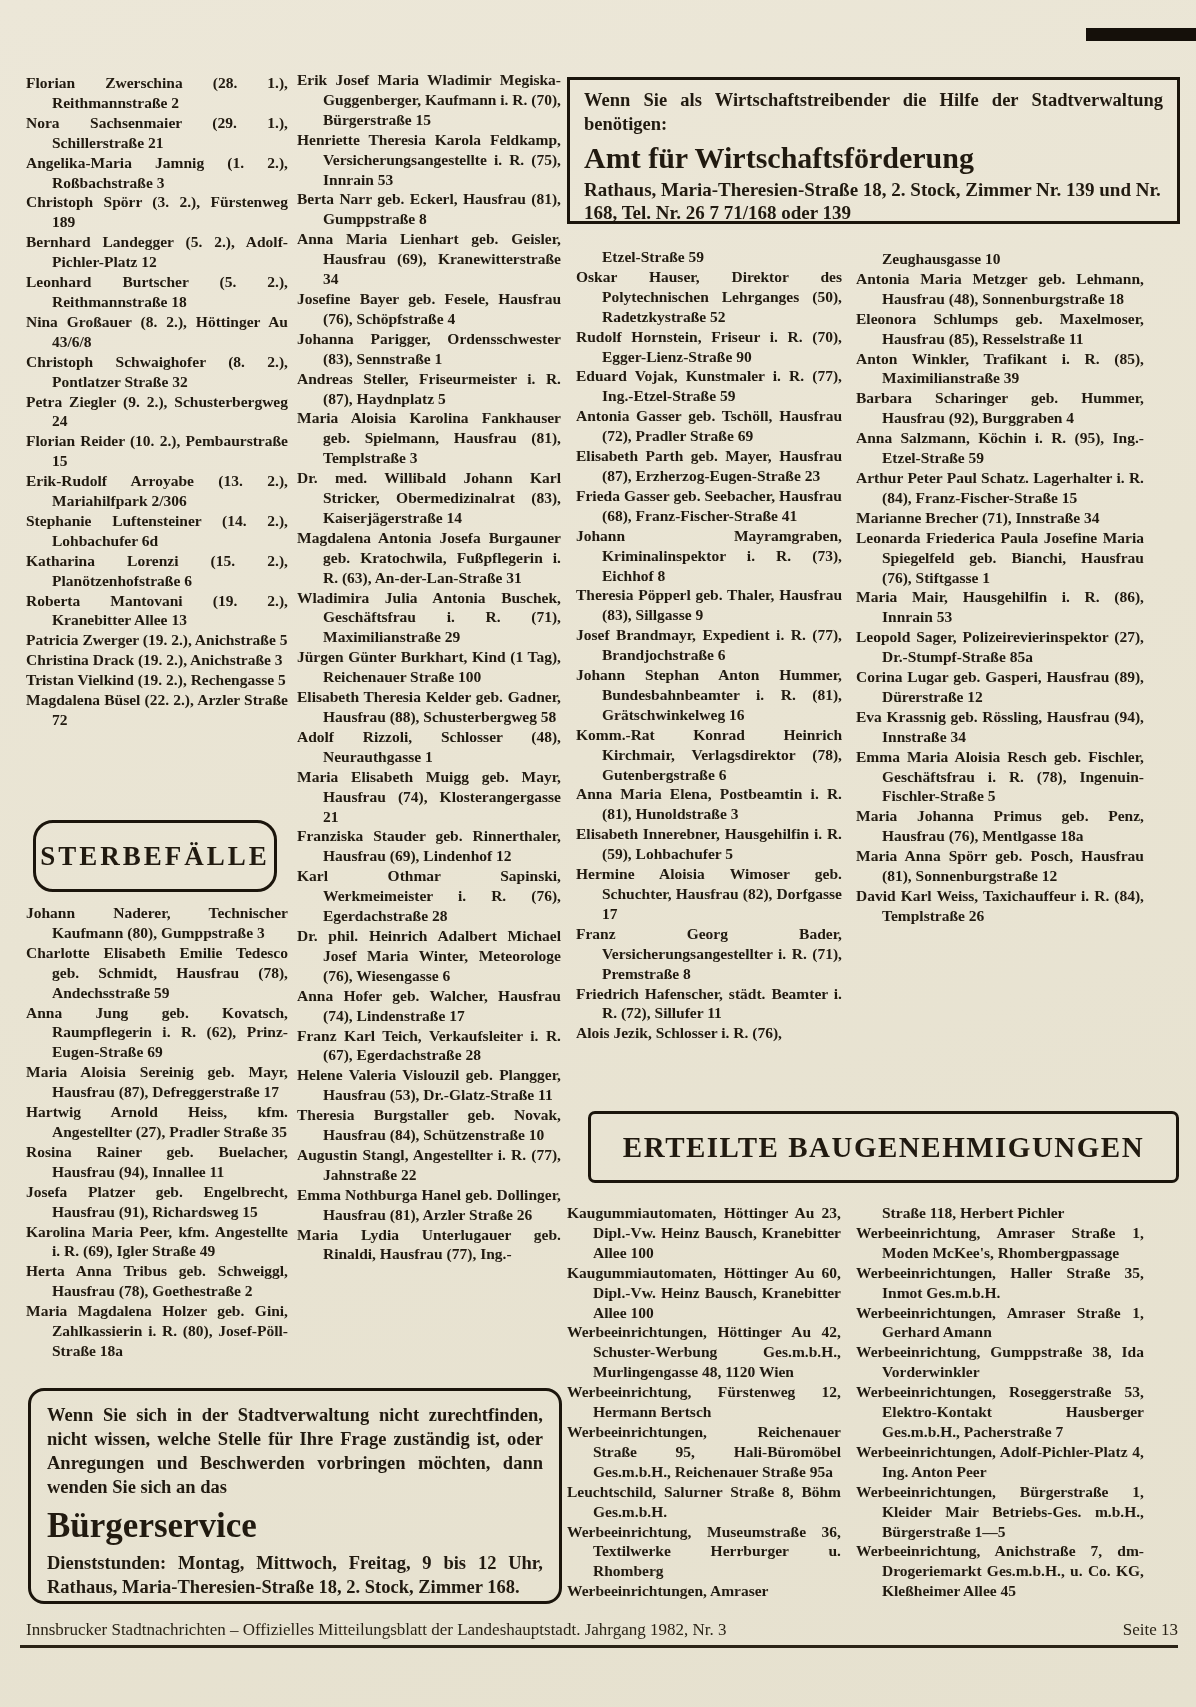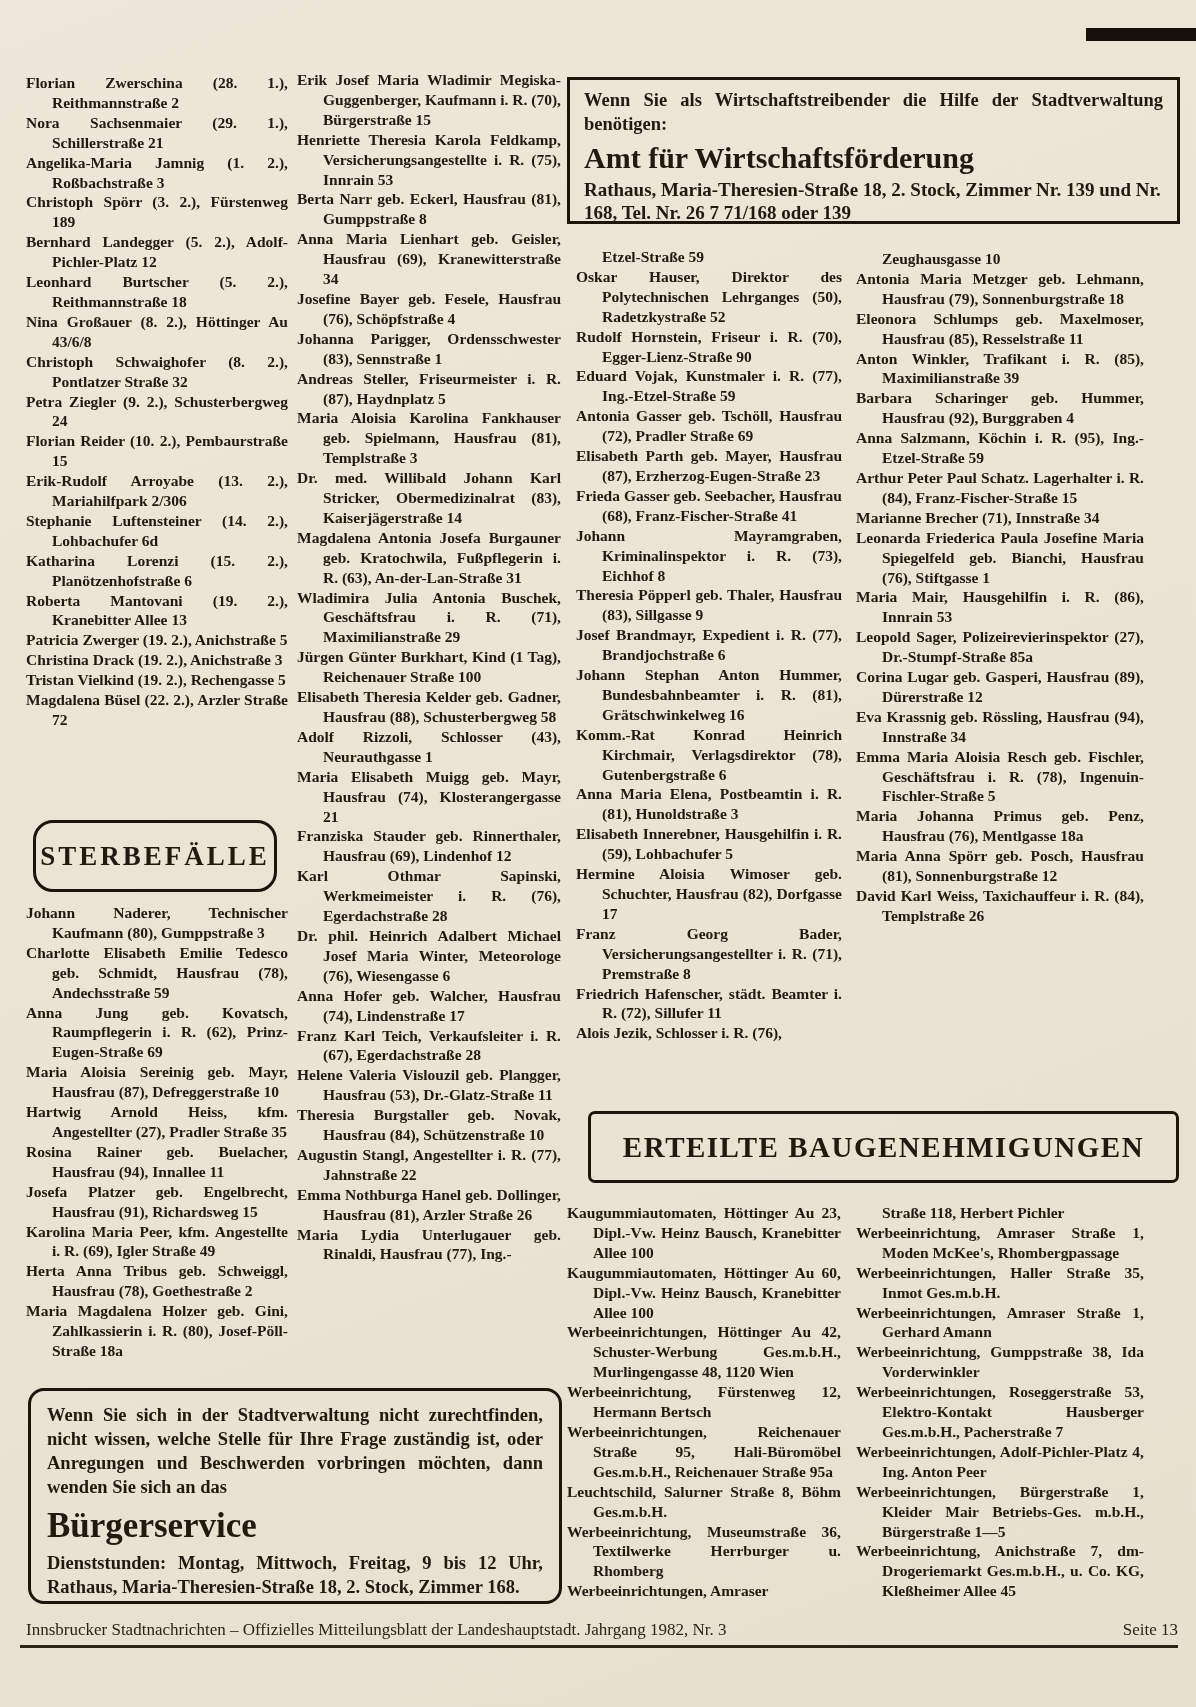--- a/index.html
+++ b/index.html
@@ -72,21 +72,21 @@
     </div>
 
   <div class="box round-head" id="sterbe-box">
     <span>STERBEFÄLLE</span>
   </div>
 
   <div class="col" id="deaths-col1">
       <div class="entry">Johann Naderer, Technischer Kaufmann (80), Gumppstraße 3</div>
       <div class="entry">Charlotte Elisabeth Emilie Tedesco geb. Schmidt, Hausfrau (78), Andechsstraße 59</div>
       <div class="entry">Anna Jung geb. Kovatsch, Raumpflegerin i. R. (62), Prinz-Eugen-Straße 69</div>
-      <div class="entry">Maria Aloisia Sereinig geb. Mayr, Hausfrau (87), Defreggerstraße 10</div>
+      <div class="entry">Maria Aloisia Sereinig geb. Mayr, Hausfrau (87), Defreggerstraße 17</div>
       <div class="entry">Hartwig Arnold Heiss, kfm. Angestellter (27), Pradler Straße 35</div>
       <div class="entry">Rosina Rainer geb. Buelacher, Hausfrau (94), Innallee 11</div>
       <div class="entry">Josefa Platzer geb. Engelbrecht, Hausfrau (91), Richardsweg 15</div>
       <div class="entry">Karolina Maria Peer, kfm. Angestellte i. R. (69), Igler Straße 49</div>
       <div class="entry">Herta Anna Tribus geb. Schweiggl, Hausfrau (78), Goethestraße 2</div>
       <div class="entry">Maria Magdalena Holzer geb. Gini, Zahlkassierin i. R. (80), Josef-Pöll-Straße 18a</div>
     </div>
   <div class="col" id="deaths-col2">
       <div class="entry">Erik Josef Maria Wladimir Megiska-Guggenberger, Kaufmann i. R. (70), Bürgerstraße 15</div>
       <div class="entry">Henriette Theresia Karola Feldkamp, Versicherungsangestellte i. R. (75), Innrain 53</div>
@@ -94,21 +94,21 @@
       <div class="entry">Anna Maria Lienhart geb. Geisler, Hausfrau (69), Kranewitterstraße 34</div>
       <div class="entry">Josefine Bayer geb. Fesele, Hausfrau (76), Schöpfstraße 4</div>
       <div class="entry">Johanna Parigger, Ordensschwester (83), Sennstraße 1</div>
       <div class="entry">Andreas Steller, Friseurmeister i. R. (87), Haydnplatz 5</div>
       <div class="entry">Maria Aloisia Karolina Fankhauser geb. Spielmann, Hausfrau (81), Templstraße 3</div>
       <div class="entry">Dr. med. Willibald Johann Karl Stricker, Obermedizinalrat (83), Kaiserjägerstraße 14</div>
       <div class="entry">Magdalena Antonia Josefa Burgauner geb. Kratochwila, Fußpflegerin i. R. (63), An-der-Lan-Straße 31</div>
       <div class="entry">Wladimira Julia Antonia Buschek, Geschäftsfrau i. R. (71), Maximilianstraße 29</div>
       <div class="entry">Jürgen Günter Burkhart, Kind (1 Tag), Reichenauer Straße 100</div>
       <div class="entry">Elisabeth Theresia Kelder geb. Gadner, Hausfrau (88), Schusterbergweg 58</div>
-      <div class="entry">Adolf Rizzoli, Schlosser (43), Neurauthgasse 1</div>
+      <div class="entry">Adolf Rizzoli, Schlosser (48), Neurauthgasse 1</div>
       <div class="entry">Maria Elisabeth Muigg geb. Mayr, Hausfrau (74), Klosterangergasse 21</div>
       <div class="entry">Franziska Stauder geb. Rinnerthaler, Hausfrau (69), Lindenhof 12</div>
       <div class="entry">Karl Othmar Sapinski, Werkmeimeister i. R. (76), Egerdachstraße 28</div>
       <div class="entry">Dr. phil. Heinrich Adalbert Michael Josef Maria Winter, Meteorologe (76), Wiesengasse 6</div>
       <div class="entry">Anna Hofer geb. Walcher, Hausfrau (74), Lindenstraße 17</div>
       <div class="entry">Franz Karl Teich, Verkaufsleiter i. R. (67), Egerdachstraße 28</div>
       <div class="entry">Helene Valeria Vislouzil geb. Plangger, Hausfrau (53), Dr.-Glatz-Straße 11</div>
       <div class="entry">Theresia Burgstaller geb. Novak, Hausfrau (84), Schützenstraße 10</div>
       <div class="entry">Augustin Stangl, Angestellter i. R. (77), Jahnstraße 22</div>
       <div class="entry">Emma Nothburga Hanel geb. Dollinger, Hausfrau (81), Arzler Straße 26</div>
@@ -129,21 +129,21 @@
       <div class="entry">Komm.-Rat Konrad Heinrich Kirchmair, Verlagsdirektor (78), Gutenbergstraße 6</div>
       <div class="entry">Anna Maria Elena, Postbeamtin i. R. (81), Hunoldstraße 3</div>
       <div class="entry">Elisabeth Innerebner, Hausgehilfin i. R. (59), Lohbachufer 5</div>
       <div class="entry">Hermine Aloisia Wimoser geb. Schuchter, Hausfrau (82), Dorfgasse 17</div>
       <div class="entry">Franz Georg Bader, Versicherungsangestellter i. R. (71), Premstraße 8</div>
       <div class="entry">Friedrich Hafenscher, städt. Beamter i. R. (72), Sillufer 11</div>
       <div class="entry">Alois Jezik, Schlosser i. R. (76),</div>
     </div>
   <div class="col" id="deaths-col4">
       <div class="entry indent">Zeughausgasse 10</div>
-      <div class="entry">Antonia Maria Metzger geb. Lehmann, Hausfrau (79), Sonnenburgstraße 18</div>
+      <div class="entry">Antonia Maria Metzger geb. Lehmann, Hausfrau (48), Sonnenburgstraße 18</div>
       <div class="entry">Eleonora Schlumps geb. Maxelmoser, Hausfrau (85), Resselstraße 11</div>
       <div class="entry">Anton Winkler, Trafikant i. R. (85), Maximilianstraße 39</div>
       <div class="entry">Barbara Scharinger geb. Hummer, Hausfrau (92), Burggraben 4</div>
       <div class="entry">Anna Salzmann, Köchin i. R. (95), Ing.-Etzel-Straße 59</div>
       <div class="entry">Arthur Peter Paul Schatz. Lagerhalter i. R. (84), Franz-Fischer-Straße 15</div>
       <div class="entry">Marianne Brecher (71), Innstraße 34</div>
       <div class="entry">Leonarda Friederica Paula Josefine Maria Spiegelfeld geb. Bianchi, Hausfrau (76), Stiftgasse 1</div>
       <div class="entry">Maria Mair, Hausgehilfin i. R. (86), Innrain 53</div>
       <div class="entry">Leopold Sager, Polizeirevierinspektor (27), Dr.-Stumpf-Straße 85a</div>
       <div class="entry">Corina Lugar geb. Gasperi, Hausfrau (89), Dürerstraße 12</div>

